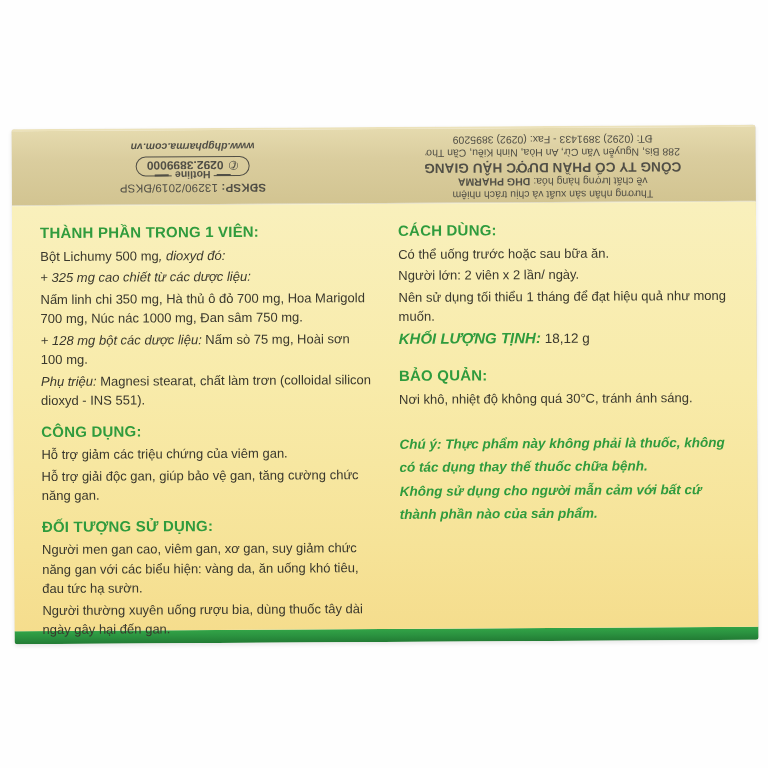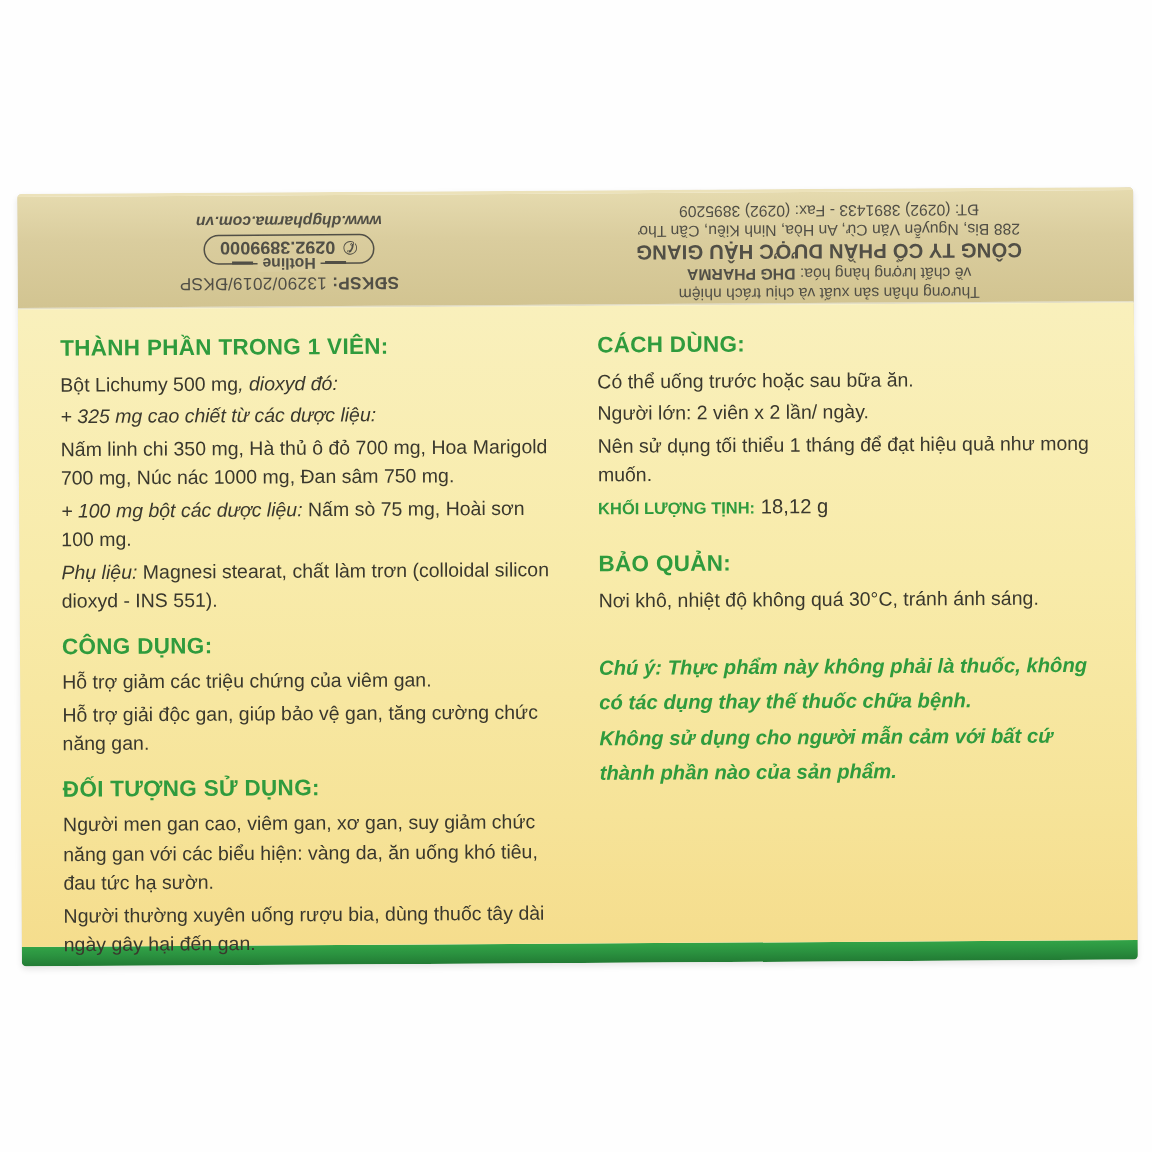--- a/index.html
+++ b/index.html
@@ -55,21 +55,21 @@
     display:flex;gap:26px;padding:17px 26px 0 28px;
   }
   .col{flex:1;min-width:0;color:#3a382d;font-size:13px;line-height:19.5px;}
   .h{color:#2f9b3d;font-weight:bold;font-size:15px;letter-spacing:.2px;margin:0 0 4px;}
   .mt{margin-top:11px;}
   .col p{margin:0 0 2px;}
   .b{font-weight:normal;}
   .i{font-style:italic;}
 
   .weight{margin-top:21px;font-size:13.5px;}
-  .h-inline{color:#2f9b3d;font-weight:bold;font-size:11px;}
+  .h-inline{color:#2f9b3d;font-weight:bold;font-size:15px;font-style:italic;}
   .storage-h{margin-top:17px;}
   .notes{margin-top:25px;}
   .note{color:#2f9b3d;font-weight:bold;font-style:italic;font-size:13.5px;line-height:22.5px;margin:0 0 9px;}
 
   
   .strip{height:13px;background:linear-gradient(180deg,#32a347 0%,#2b9340 45%,#227b34 100%);}
 </style>
 </head>
 <body>
 
@@ -112,24 +112,24 @@
     <div class="panel">
 
       <div class="col">
         <div class="h">THÀNH PHẦN TRONG 1 VIÊN:</div>
         <p>
           <span class="b">Bột Lichumy 500 mg</span><span class="i">, dioxyd đó:</span>
         </p>
         <p class="i">+ 325 mg cao chiết từ các dược liệu:</p>
         <p>Nấm linh chi 350 mg, Hà thủ ô đỏ 700 mg, Hoa Marigold 700 mg, Núc nác 1000 mg, Đan sâm 750 mg.</p>
         <p>
-          <span class="i">+ 100 mg bột các dược liệu:</span><span> Nấm sò 75 mg, Hoài sơn 100 mg.</span>
+          <span class="i">+ 128 mg bột các dược liệu:</span><span> Nấm sò 75 mg, Hoài sơn 100 mg.</span>
         </p>
         <p>
-          <span class="i">Phụ liệu:</span><span> Magnesi stearat, chất làm trơn (colloidal silicon dioxyd - INS 551).</span>
+          <span class="i">Phụ triệu:</span><span> Magnesi stearat, chất làm trơn (colloidal silicon dioxyd - INS 551).</span>
         </p>
 
         <div class="h mt">CÔNG DỤNG:</div>
         <p>Hỗ trợ giảm các triệu chứng của viêm gan.</p>
         <p>Hỗ trợ giải độc gan, giúp bảo vệ gan, tăng cường chức năng gan.</p>
 
         <div class="h mt">ĐỐI TƯỢNG SỬ DỤNG:</div>
         <p>Người men gan cao, viêm gan, xơ gan, suy giảm chức năng gan với các biểu hiện: vàng da, ăn uống khó tiêu, đau tức hạ sườn.</p>
         <p>Người thường xuyên uống rượu bia, dùng thuốc tây dài ngày gây hại đến gan.</p>
       </div>

